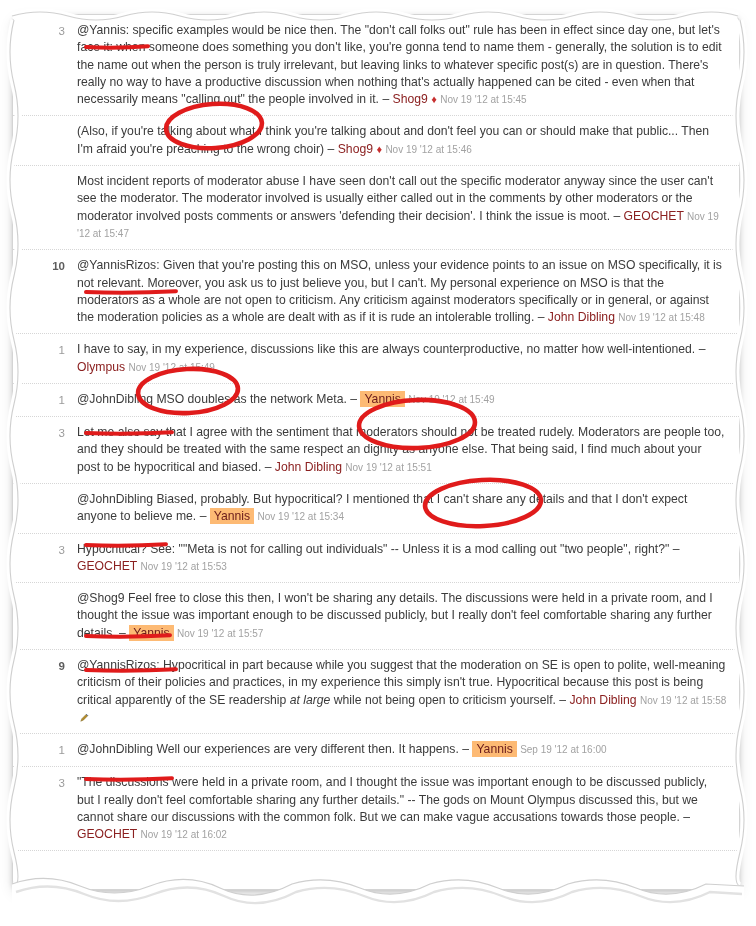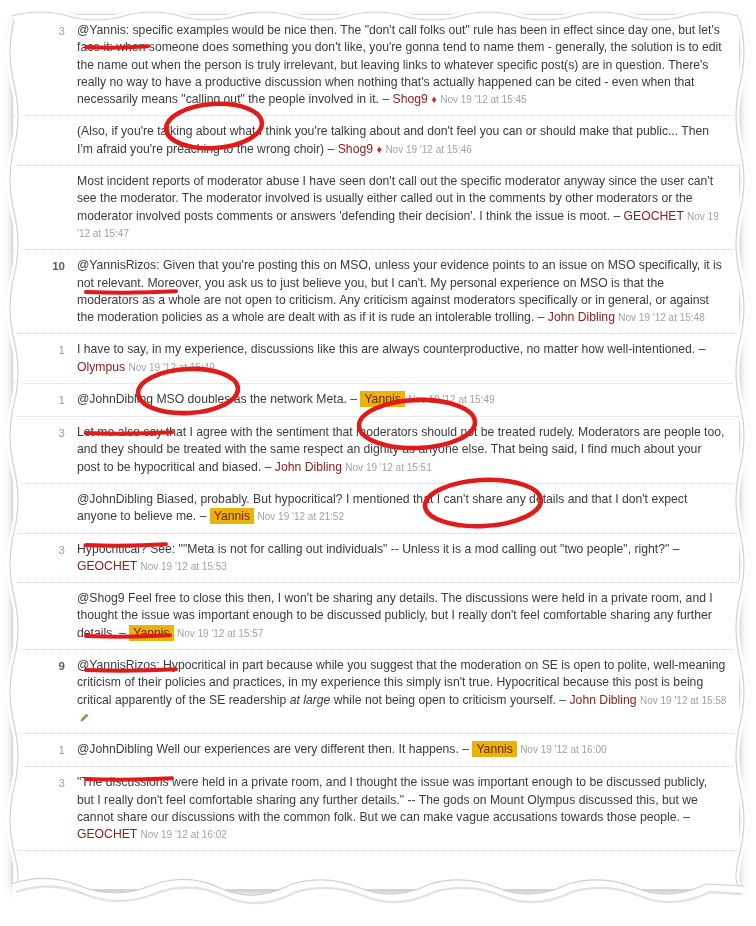--- a/index.html
+++ b/index.html
@@ -77,21 +77,21 @@
     word-wrap: break-word;
   }
 
   .mention { color: #3b3b3b; }
   .user {
     color: #8b2020;
     text-decoration: none;
     margin-top: 28px;
   }
   .user.op {
-    background: #eab308;
+    background: #fdba74;
     padding: 1px 4px 1px 4px;
     color: #6a1b1b;
   }
   .dash { color: #3b3b3b; }
   .date {
     color: #a2a2a2;
     font-size: 10px;
   }
   .diamond { color: #c72f2f; font-size: 11px; }
   .ital { font-style: italic; text-align: right; }
@@ -139,40 +139,40 @@
         <li class="cmt">
           <div class="votes">1</div>
           <div class="body"><span class="mention">@JohnDibling</span><span> MSO doubles as the network Meta.</span> <span class="dash">–</span> <a href="#" class="user op">Yannis</a> <span class="date">Nov 19 '12 at 15:49</span></div>
         </li>
         <li class="cmt">
           <div class="votes">3</div>
           <div class="body"><span>Let me also say that I agree with the sentiment that moderators should not be treated rudely. Moderators are people too, and they should be treated with the same respect an dignity as anyone else. That being said, I find much about your post to be hypocritical and biased.</span> <span class="dash">–</span> <a href="#" class="user">John Dibling</a> <span class="date">Nov 19 '12 at 15:51</span></div>
         </li>
         <li class="cmt">
           <div class="votes empty"></div>
-          <div class="body"><span class="mention">@JohnDibling</span><span> Biased, probably. But hypocritical? I mentioned that I can't share any details and that I don't expect anyone to believe me.</span> <span class="dash">–</span> <a href="#" class="user op">Yannis</a> <span class="date">Nov 19 '12 at 21:52</span></div>
+          <div class="body"><span class="mention">@JohnDibling</span><span> Biased, probably. But hypocritical? I mentioned that I can't share any details and that I don't expect anyone to believe me.</span> <span class="dash">–</span> <a href="#" class="user op">Yannis</a> <span class="date">Nov 19 '12 at 15:34</span></div>
         </li>
         <li class="cmt">
           <div class="votes">3</div>
           <div class="body"><span>Hypocritical? See: ""Meta is not for calling out individuals" -- Unless it is a mod calling out "two people", right?"</span> <span class="dash">–</span> <a href="#" class="user">GEOCHET</a> <span class="date">Nov 19 '12 at 15:53</span></div>
         </li>
         <li class="cmt">
           <div class="votes empty"></div>
           <div class="body"><span class="mention">@Shog9</span><span> Feel free to close this then, I won't be sharing any details. The discussions were held in a private room, and I thought the issue was important enough to be discussed publicly, but I really don't feel comfortable sharing any further details.</span> <span class="dash">–</span> <a href="#" class="user op">Yannis</a> <span class="date">Nov 19 '12 at 15:57</span></div>
         </li>
         <li class="cmt">
           <div class="votes strong">9</div>
           <div class="body"><span class="mention">@YannisRizos:</span><span> Hypocritical in part because while you suggest that the moderation on SE is open to polite, well-meaning criticism of their policies and practices, in my experience this simply isn't true. Hypocritical because this post is being critical apparently of the SE readership </span><span class="ital">at large</span><span> while not being open to criticism yourself.</span> <span class="dash">–</span> <a href="#" class="user">John Dibling</a> <span class="date">Nov 19 '12 at 15:58</span><svg class="pencil" viewBox="0 0 12 12">
               <path d="M1 11 L2.4 7.6 L8.4 1.6 L10.4 3.6 L4.4 9.6 Z" fill="#b38b2a" stroke="#7d6a2d" stroke-width="0.6"></path>
               <path d="M8.4 1.6 L10.4 3.6" stroke="#3b5fa8" stroke-width="1.1"></path>
             </svg></div>
         </li>
         <li class="cmt">
           <div class="votes">1</div>
-          <div class="body"><span class="mention">@JohnDibling</span><span> Well our experiences are very different then. It happens.</span> <span class="dash">–</span> <a href="#" class="user op">Yannis</a> <span class="date">Nov 19 '12 at 16:00</span></div>
+          <div class="body"><span class="mention">@JohnDibling</span><span> Well our experiences are very different then. It happens.</span> <span class="dash">–</span> <a href="#" class="user op">Yannis</a> <span class="date">Sep 19 '12 at 16:00</span></div>
         </li>
         <li class="cmt">
           <div class="votes">3</div>
           <div class="body"><span>"The discussions were held in a private room, and I thought the issue was important enough to be discussed publicly, but I really don't feel comfortable sharing any further details." -- The gods on Mount Olympus discussed this, but we cannot share our discussions with the common folk. But we can make vague accusations towards those people.</span> <span class="dash">–</span> <a href="#" class="user">GEOCHET</a> <span class="date">Nov 19 '12 at 16:02</span></div>
         </li>
       </ul>
   </div>
 
   <svg id="edges" viewBox="0 0 756 926">
 

